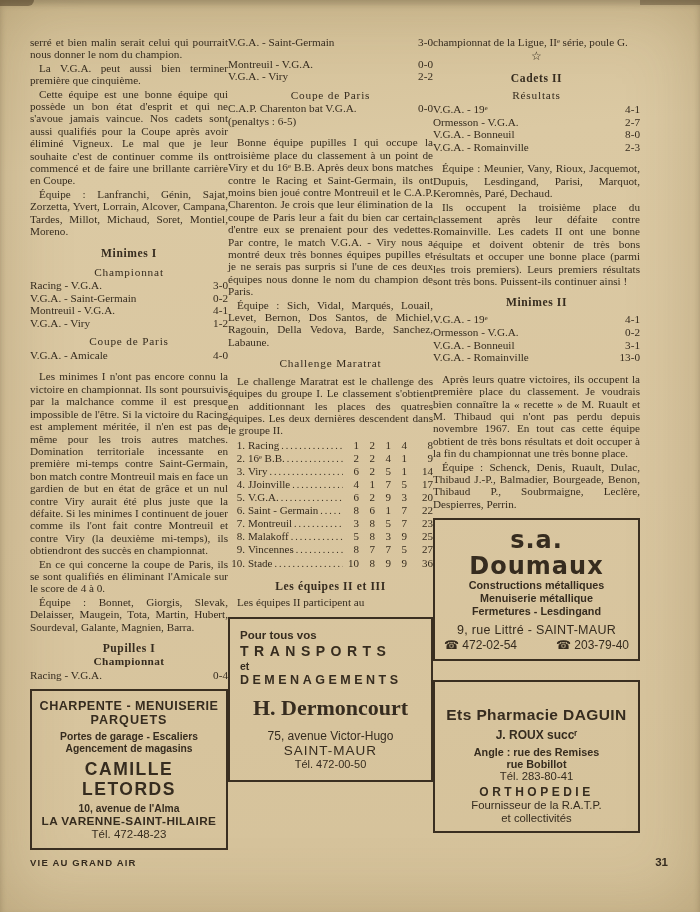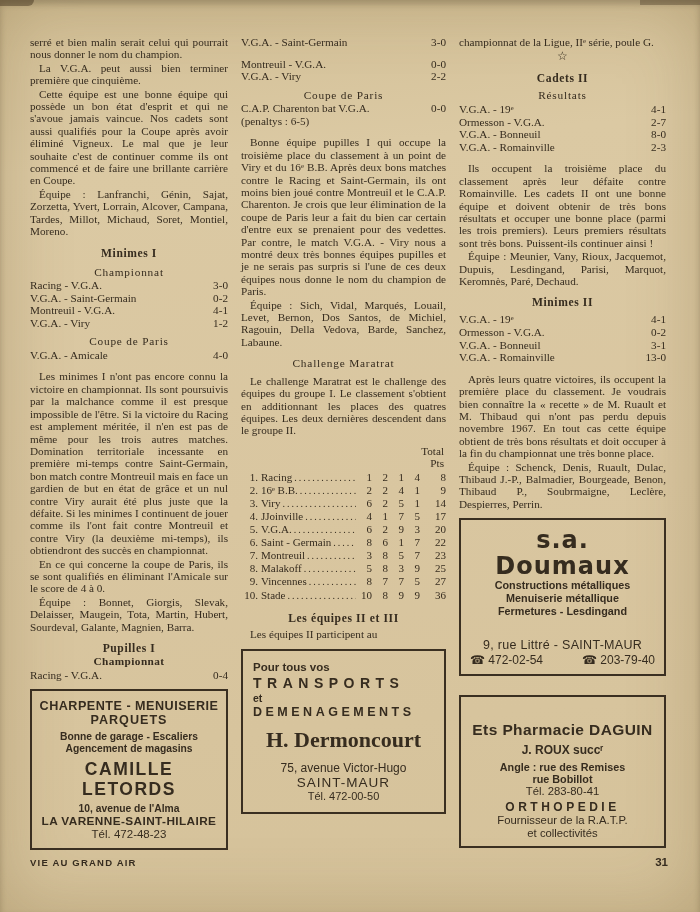--- a/index.html
+++ b/index.html
@@ -10,21 +10,21 @@
   }
   .page {
     position:relative; width:700px; height:912px; overflow:hidden;
     background:linear-gradient(175deg,#d2bf96 0%,#dbc9a3 18%,#d9c6a0 55%,#d5c29a 100%);
     color:#362c1f;
     box-shadow:inset 0 0 70px rgba(110,85,40,.28), inset 0 4px 6px rgba(40,30,15,.25);
   }
   .scan-tl { position:absolute; left:0; top:0; width:34px; height:6px; background:rgba(60,45,25,.45); border-bottom-right-radius:6px; }
   .scan-tr { position:absolute; right:0; top:0; width:60px; height:5px; background:rgba(60,45,25,.35); }
 
-  .cols { position:absolute; top:36px; left:30px; display:flex; gap:13px; }
+  .cols { position:absolute; top:36px; left:30px; display:flex; }
   .col { display:block; }
   .col1 { width:198px; }
   .col2 { width:205px; }
   .col3 { width:207px; }
 
   p { margin:0 0 1px 0; font-size:11.2px; line-height:12.4px; text-align:justify; text-indent:9px; }
   .cont p:first-child { text-indent:0; }
   .paras { margin-bottom:2px; }
 
   .h1 { font-weight:bold; text-align:center; font-size:11.6px; line-height:13px; margin:9px 0 4px; letter-spacing:.6px; }
@@ -66,21 +66,21 @@
   .ad-d-l4 { font-weight:bold; font-size:12.5px; line-height:16px; letter-spacing:3.5px; }
   .ad-d-name { font-family:"Liberation Serif","DejaVu Serif",serif; font-weight:bold; font-size:22px; line-height:26px; text-align:center; margin-top:7px; }
   .ad-d-a1 { font-size:12px; line-height:14px; text-align:center; margin-top:8px; }
   .ad-d-a2 { font-size:13.5px; line-height:15px; text-align:center; letter-spacing:1px; }
   .ad-d-ph { font-size:11px; line-height:13px; text-align:center; }
 
   .ad-doumaux { margin-top:8px; padding:7px 7px 6px; }
   .ad-x-name { font-weight:bold; font-size:24px; line-height:26px; letter-spacing:1px; font-family:"DejaVu Sans","Liberation Sans",sans-serif; }
   .ad-x-l { font-weight:bold; font-size:10.8px; line-height:13px; }
   .ad-x-l:first-of-type { margin-top:4px; }
-  .ad-x-addr { font-size:12.5px; line-height:14px; margin-top:20px; letter-spacing:.3px; }
+  .ad-x-addr { font-size:12.5px; line-height:14px; margin-top:5px; letter-spacing:.3px; }
   .ad-x-phones { display:flex; justify-content:space-between; font-size:12px; line-height:15px; margin-top:1px; padding:0 2px; }
   .ph-ico { font-size:12px; }
 
   .ad-daguin { margin-top:19px; padding:24px 6px 7px; }
   .ad-g-name { font-weight:bold; font-size:15.5px; line-height:17px; letter-spacing:.4px; }
   .ad-g-l1 { font-weight:bold; font-size:12px; line-height:14px; margin-top:5px; }
   .ad-g-l2 { font-weight:bold; font-size:10.8px; line-height:12px; margin-top:4px; }
   .ad-g-l3 { font-weight:bold; font-size:10.8px; line-height:12px; }
   .ad-g-ph { font-size:11.3px; line-height:13px; }
   .ad-g-l4 { font-weight:bold; font-size:12px; line-height:14px; letter-spacing:3.5px; margin-top:2px; }
@@ -149,21 +149,21 @@
       <div>
           <div class="res">
             <span class="m">Racing - V.G.A.</span>
             <span class="s">0-4</span>
           </div>
         </div>
 
       <div class="ad ad-letords">
         <div class="al-l1">CHARPENTE - MENUISERIE</div>
         <div class="al-l2">PARQUETS</div>
-        <div class="al-l3">Bonne de garage - Escaliers</div>
+        <div class="al-l3">Portes de garage - Escaliers</div>
         <div class="al-l4">Agencement de magasins</div>
         <div class="al-name">CAMILLE LETORDS</div>
         <div class="al-a1">10, avenue de l'Alma</div>
         <div class="al-a2">LA VARENNE-SAINT-HILAIRE</div>
         <div class="al-ph">Tél. 472-48-23</div>
       </div>
     </div>
 
     <div class="col col2">
       <div class="gap-b">
@@ -195,24 +195,20 @@
           <p>Bonne équipe pupilles I qui occupe la troisième place du classement à un point de Viry et du 16ᵉ B.B. Après deux bons matches contre le Racing et Saint-Germain, ils ont moins bien joué contre Montreuil et le C.A.P. Charenton. Je crois que leur élimination de la coupe de Paris leur a fait du bien car certain d'entre eux se prenaient pour des vedettes. Par contre, le match V.G.A. - Viry nous a montré deux très bonnes équipes pupilles et je ne serais pas surpris si l'une de ces deux équipes nous donne le nom du champion de Paris.</p>
           <p>Équipe : Sich, Vidal, Marqués, Louail, Levet, Bernon, Dos Santos, de Michiel, Ragouin, Della Vedova, Barde, Sanchez, Labaune.</p>
         </div>
 
       <div class="h2" style="margin-top:9px;">Challenge Maratrat</div>
       <div class="paras" style="margin-top:5px;">
           <p>Le challenge Maratrat est le challenge des équipes du groupe I. Le classement s'obtient en additionnant les places des quatres équipes. Les deux dernières descendent dans le groupe II.</p>
         </div>
 
       <div>
-        <div class="sthead">
-          <div>Total</div>
-          <div>Pts</div>
-        </div>
         <div>
             <div class="strow">
               <span class="strank">1.</span>
               <span class="stteam">Racing</span>
               <span class="stlead">........................................</span>
               <span class="stp">1</span>
               <span class="stp">2</span>
               <span class="stp">1</span>
               <span class="stp">4</span>
               <span class="stpts">8</span>
@@ -347,22 +343,22 @@
           <div class="res">
             <span class="m">V.G.A. - Bonneuil</span>
             <span class="s">8-0</span>
           </div>
           <div class="res">
             <span class="m">V.G.A. - Romainville</span>
             <span class="s">2-3</span>
           </div>
         </div>
       <div class="paras">
+          <p>Équipe : Meunier, Vany, Rioux, Jacquemot, Dupuis, Lesdingand, Parisi, Marquot, Keromnès, Paré, Dechaud.</p>
           <p>Ils occupent la troisième place du classement après leur défaite contre Romainville. Les cadets II ont une bonne équipe et doivent obtenir de très bons résultats et occuper une bonne place (parmi les trois premiers). Leurs premiers résultats sont très bons. Puissent-ils continuer ainsi !</p>
-          <p>Équipe : Meunier, Vany, Rioux, Jacquemot, Dupuis, Lesdingand, Parisi, Marquot, Keromnès, Paré, Dechaud.</p>
         </div>
 
       <div class="h1">Minimes II</div>
       <div class="gap-b" style="margin-top:4px;">
           <div class="res">
             <span class="m">V.G.A. - 19ᵉ</span>
             <span class="s">4-1</span>
           </div>
           <div class="res">
             <span class="m">Ormesson - V.G.A.</span>

